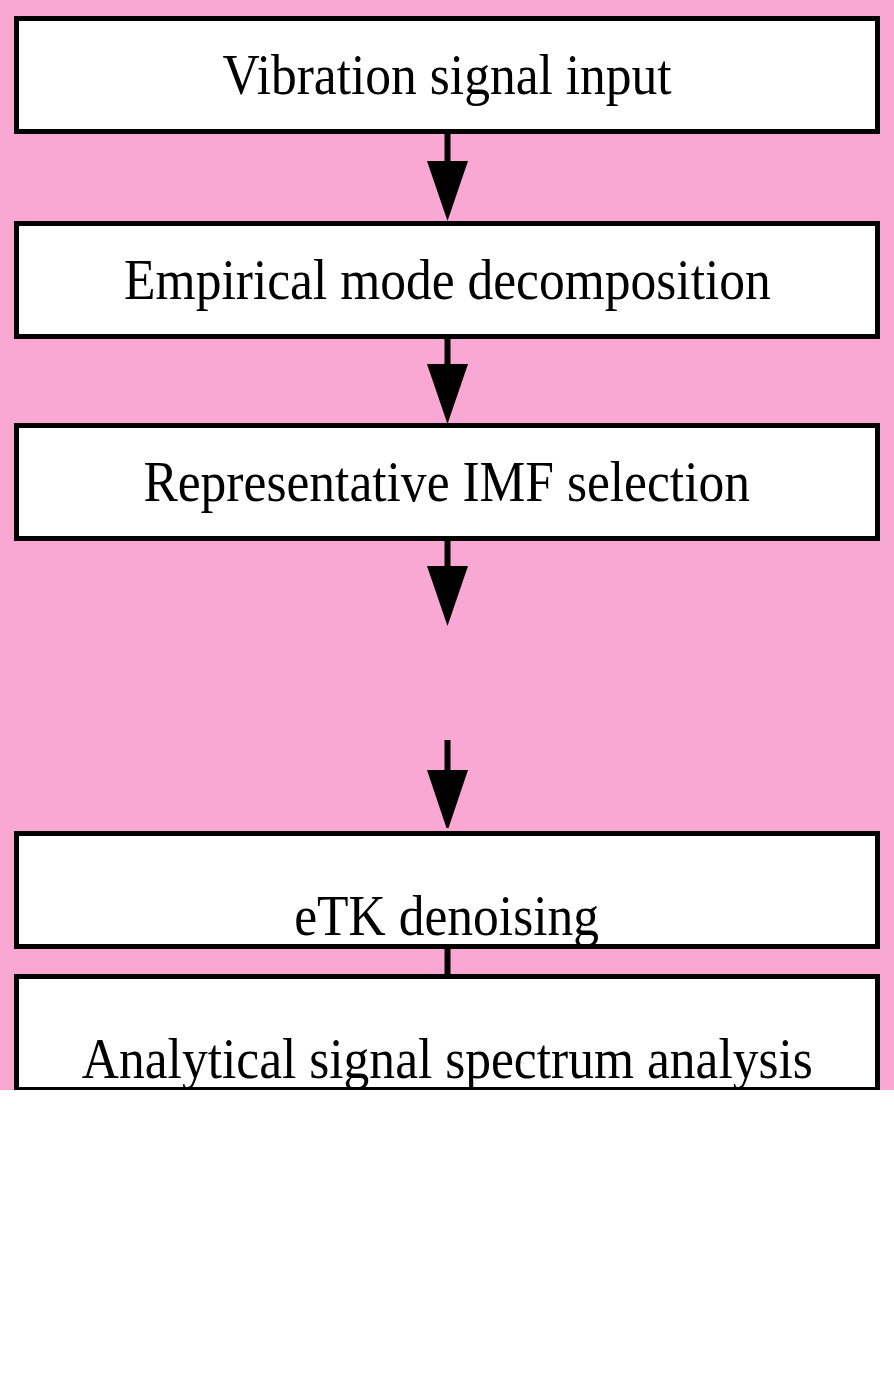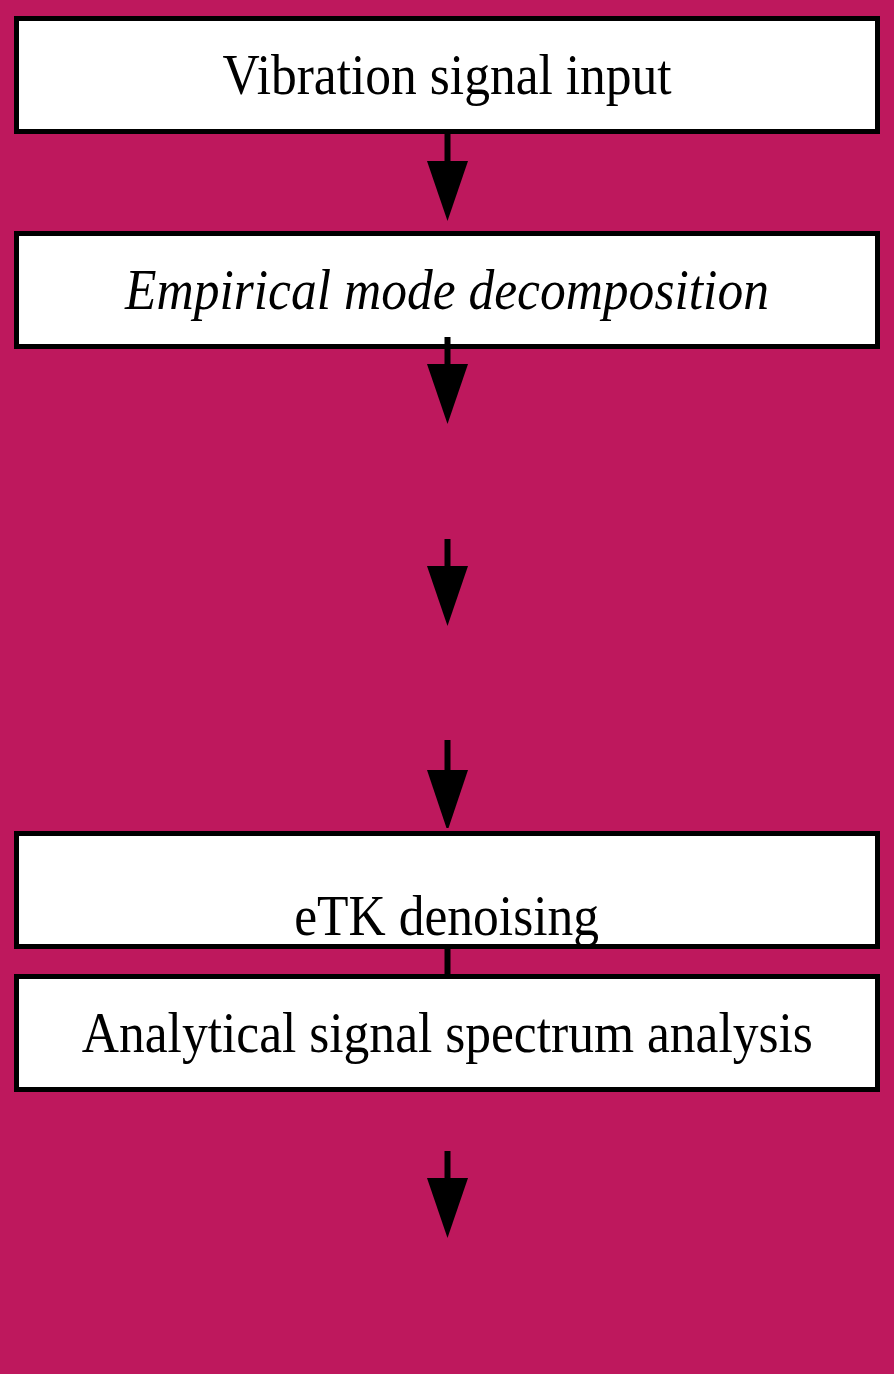--- a/index.html
+++ b/index.html
@@ -7,22 +7,22 @@
     margin: 0;
     padding: 0;
     background: #ffffff;
   }
   body {
     font-family: "Liberation Serif", "DejaVu Serif", serif;
   }
   #flowchart {
     position: relative;
     width: 894px;
-    height: 1374px;
-    background: #be185d;
+    height: 1090px;
+    background: #f9a8d4;
     overflow: hidden;
   }
   .node {
     position: absolute;
     left: 14px;
     width: 866px;
     height: 118px;
     box-sizing: border-box;
     border: 5px solid #000000;
     background: #ffffff;
@@ -62,31 +62,34 @@
     <span class="node-label" style="transform: scaleX(0.92);">Vibration signal input</span>
   </div>
 
   <div class="connector" style="top:134px;">
     <svg viewBox="0 0 894 88" xmlns="http://www.w3.org/2000/svg" aria-hidden="true">
       <rect x="444.5" y="0" width="6" height="30" fill="#000000"></rect>
       <polygon points="427,27 468,27 447.5,87" fill="#000000"></polygon>
     </svg>
   </div>
 
-  <div class="node" style="top:231px;font-style:italic;">
+  <div class="node" style="top:221px;">
     <span class="node-label" style="transform: scaleX(0.92);">Empirical mode decomposition</span>
   </div>
 
   <div class="connector" style="top:337px;">
     <svg viewBox="0 0 894 88" xmlns="http://www.w3.org/2000/svg" aria-hidden="true">
       <rect x="444.5" y="0" width="6" height="30" fill="#000000"></rect>
       <polygon points="427,27 468,27 447.5,87" fill="#000000"></polygon>
     </svg>
   </div>
 
+  <div class="node" style="top:423px;">
+    <span class="node-label" style="transform: scaleX(0.92);">Representative IMF selection</span>
+  </div>
 
   <div class="connector" style="top:539px;">
     <svg viewBox="0 0 894 88" xmlns="http://www.w3.org/2000/svg" aria-hidden="true">
       <rect x="444.5" y="0" width="6" height="30" fill="#000000"></rect>
       <polygon points="427,27 468,27 447.5,87" fill="#000000"></polygon>
     </svg>
   </div>
 
 
   <div class="connector" style="top:740px;">
@@ -100,21 +103,21 @@
     <span class="node-label" style="transform: scaleX(0.92);">eTK denoising</span>
   </div>
 
   <div class="connector" style="top:947px;">
     <svg viewBox="0 0 894 88" xmlns="http://www.w3.org/2000/svg" aria-hidden="true">
       <rect x="444.5" y="0" width="6" height="30" fill="#000000"></rect>
       <polygon points="427,27 468,27 447.5,88" fill="#000000"></polygon>
     </svg>
   </div>
 
-  <div class="node" style="top:974px;">
+  <div class="node" style="top:974px;align-items:flex-end;">
     <span class="node-label" style="transform: scaleX(0.92);">Analytical signal spectrum analysis</span>
   </div>
 
   <div class="connector" style="top:1151px;">
     <svg viewBox="0 0 894 88" xmlns="http://www.w3.org/2000/svg" aria-hidden="true">
       <rect x="444.5" y="0" width="6" height="30" fill="#000000"></rect>
       <polygon points="427,27 468,27 447.5,87" fill="#000000"></polygon>
     </svg>
   </div>
 

